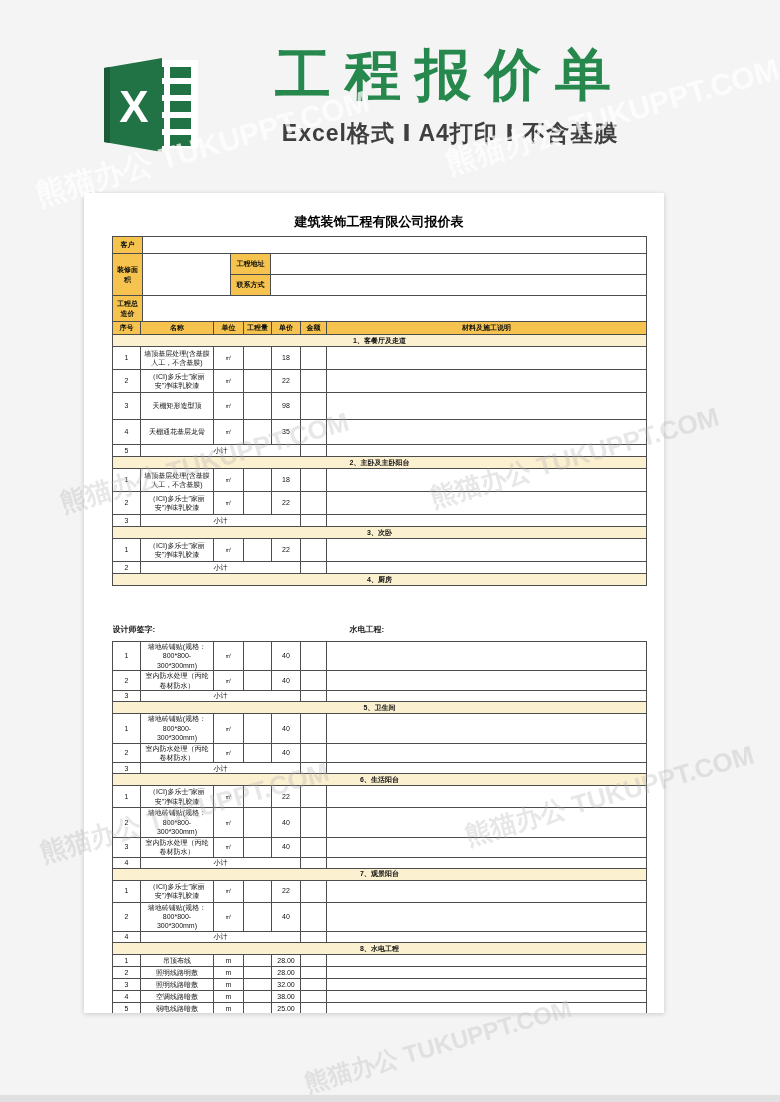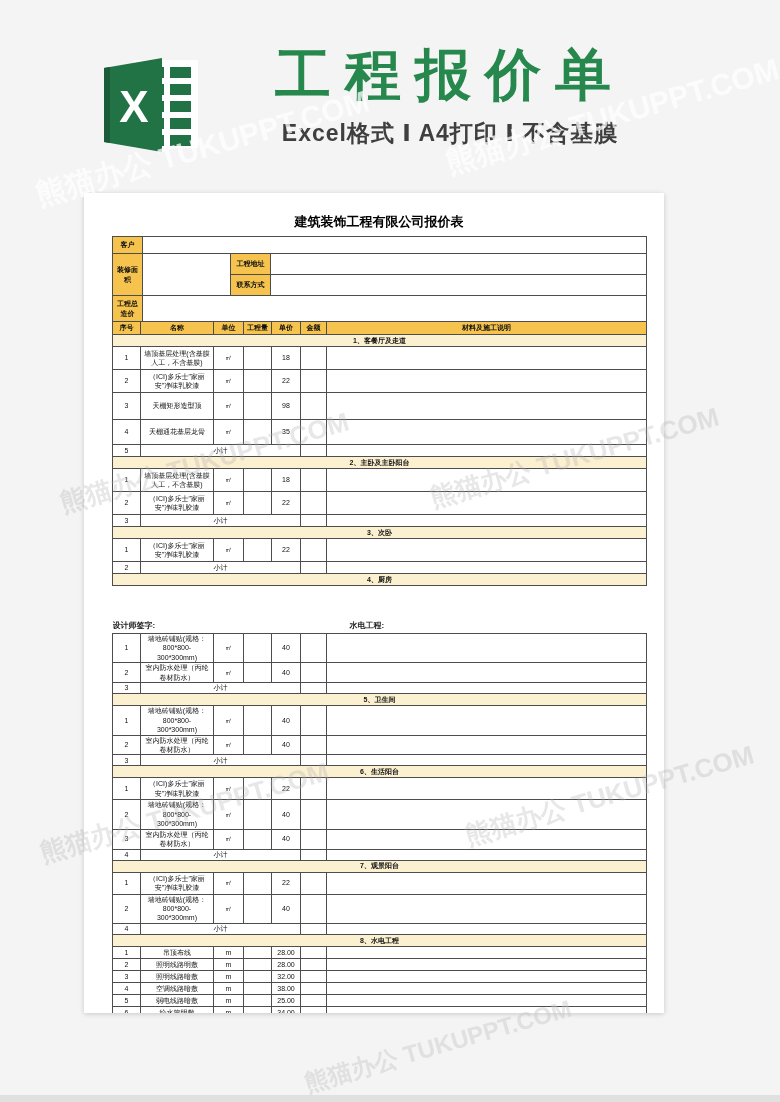--- a/index.html
+++ b/index.html
@@ -239,21 +239,21 @@
         </tr>
         <tr style="height: 12px;">
           <td>2</td>
           <td colspan="4" class="sub-cell">小计</td>
           <td></td>
           <td></td>
         </tr>
         <tr style="height: 12px;">
           <td colspan="7" class="band">4、厨房</td>
         </tr>
-        <tr style="height: 48px;">
+        <tr style="height: 56px;">
           <td colspan="7" class="sig-gap">
             <div class="sig-line">
               <span class="sig-designer">设计师签字:</span>
               <span class="sig-customer">水电工程:</span>
             </div>
           </td>
         </tr>
         <tr style="height: 22px;">
           <td>1</td>
           <td>墙地砖铺贴(规格：800*800-300*300mm)</td>

